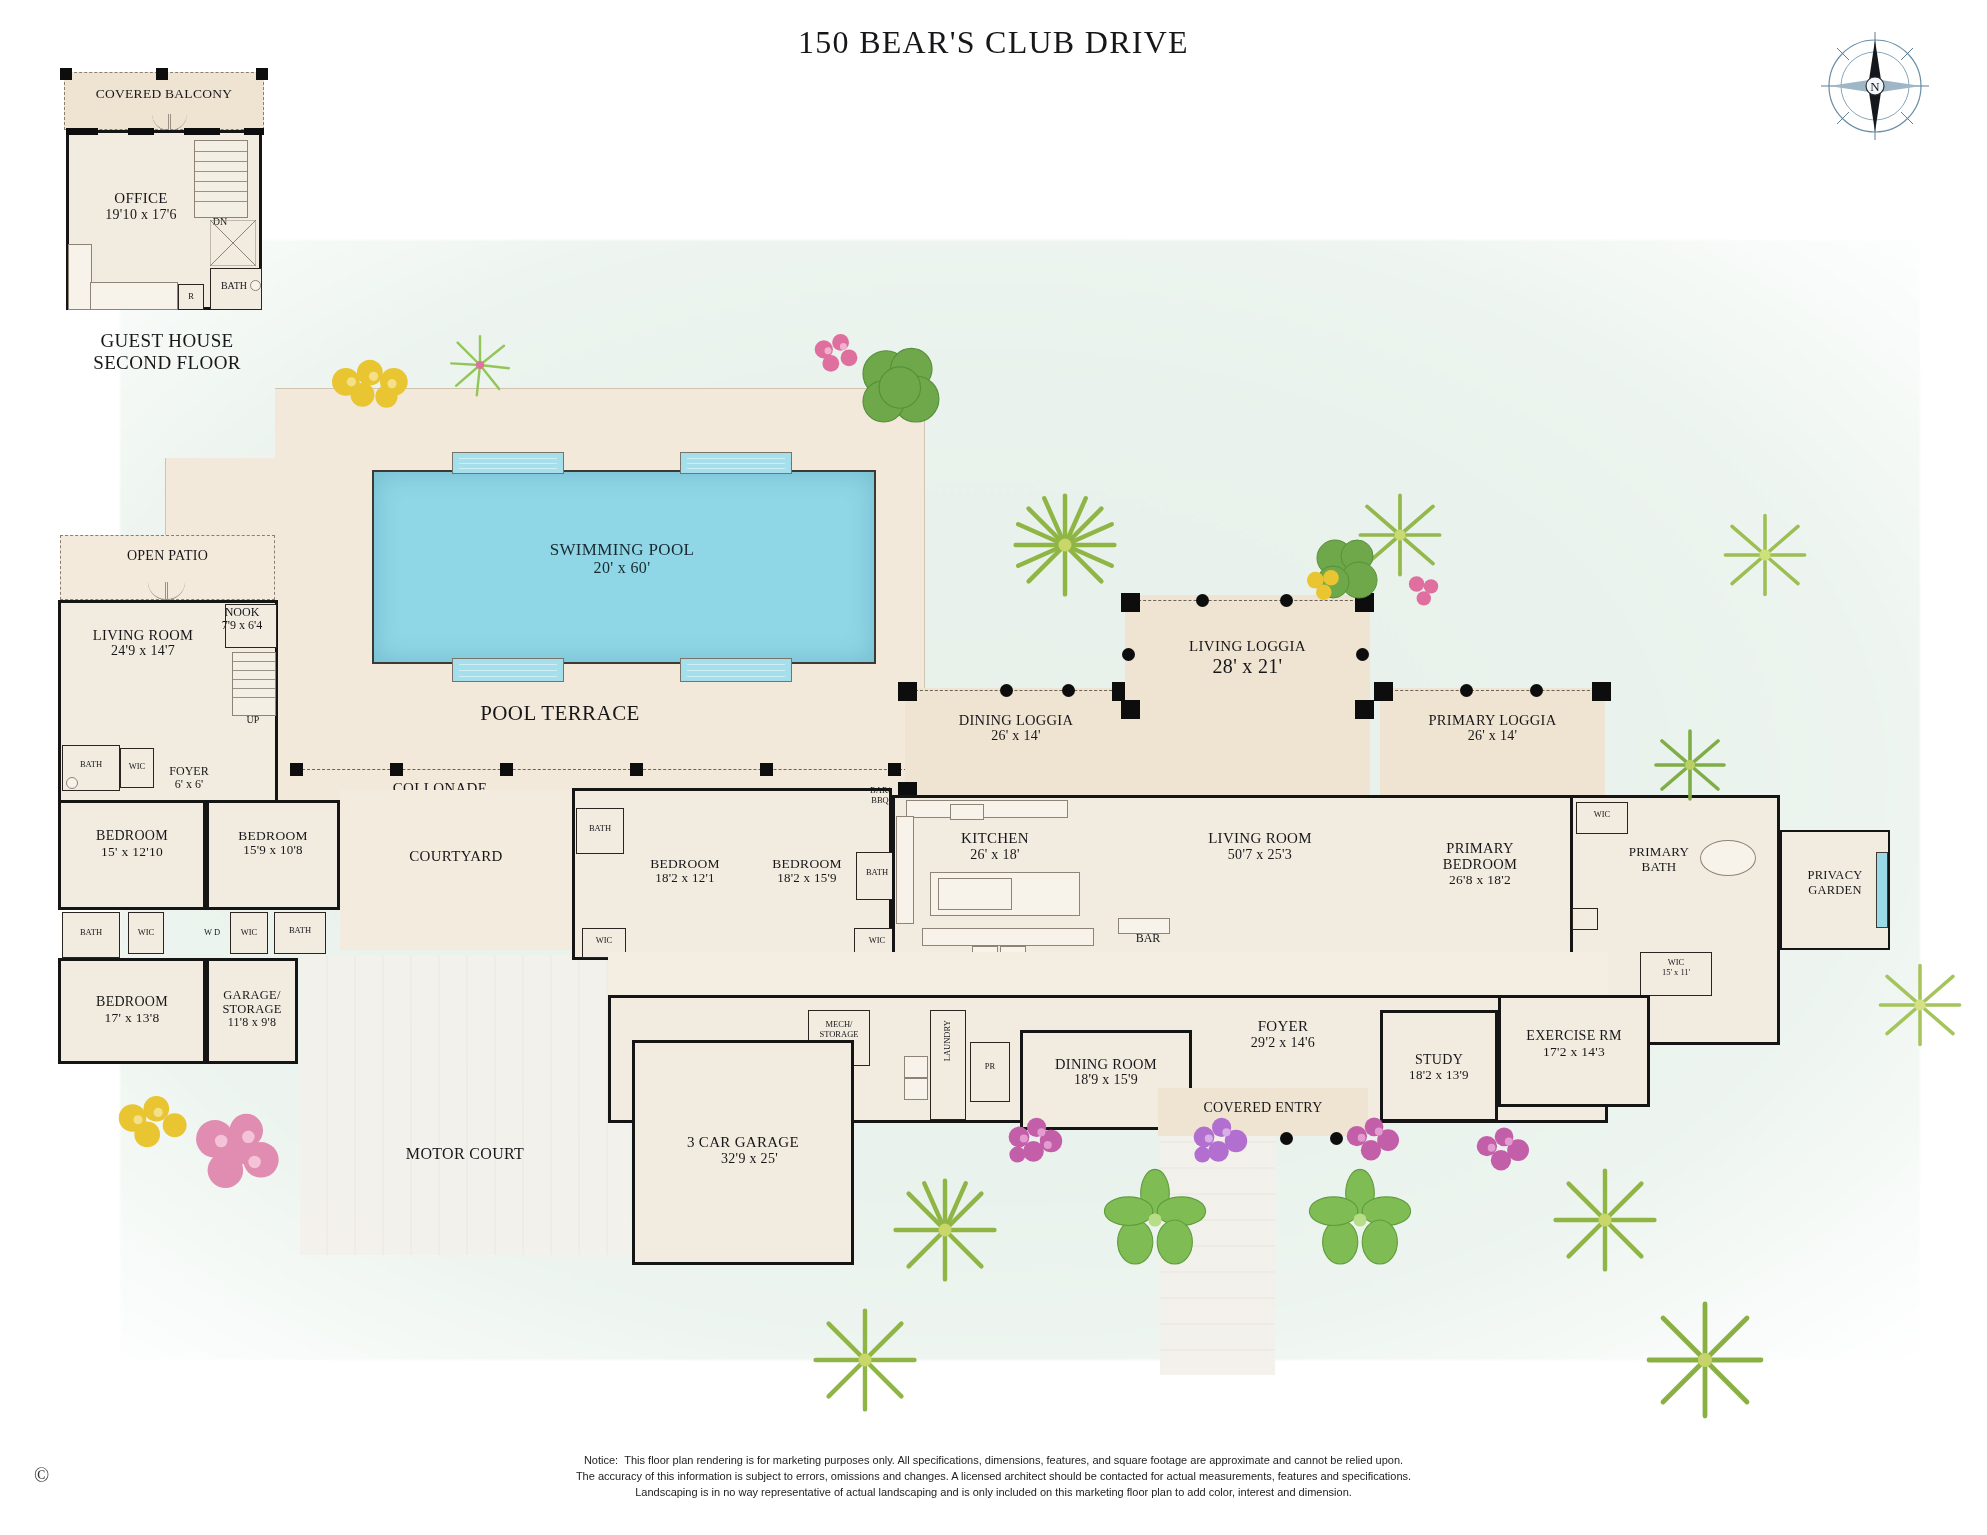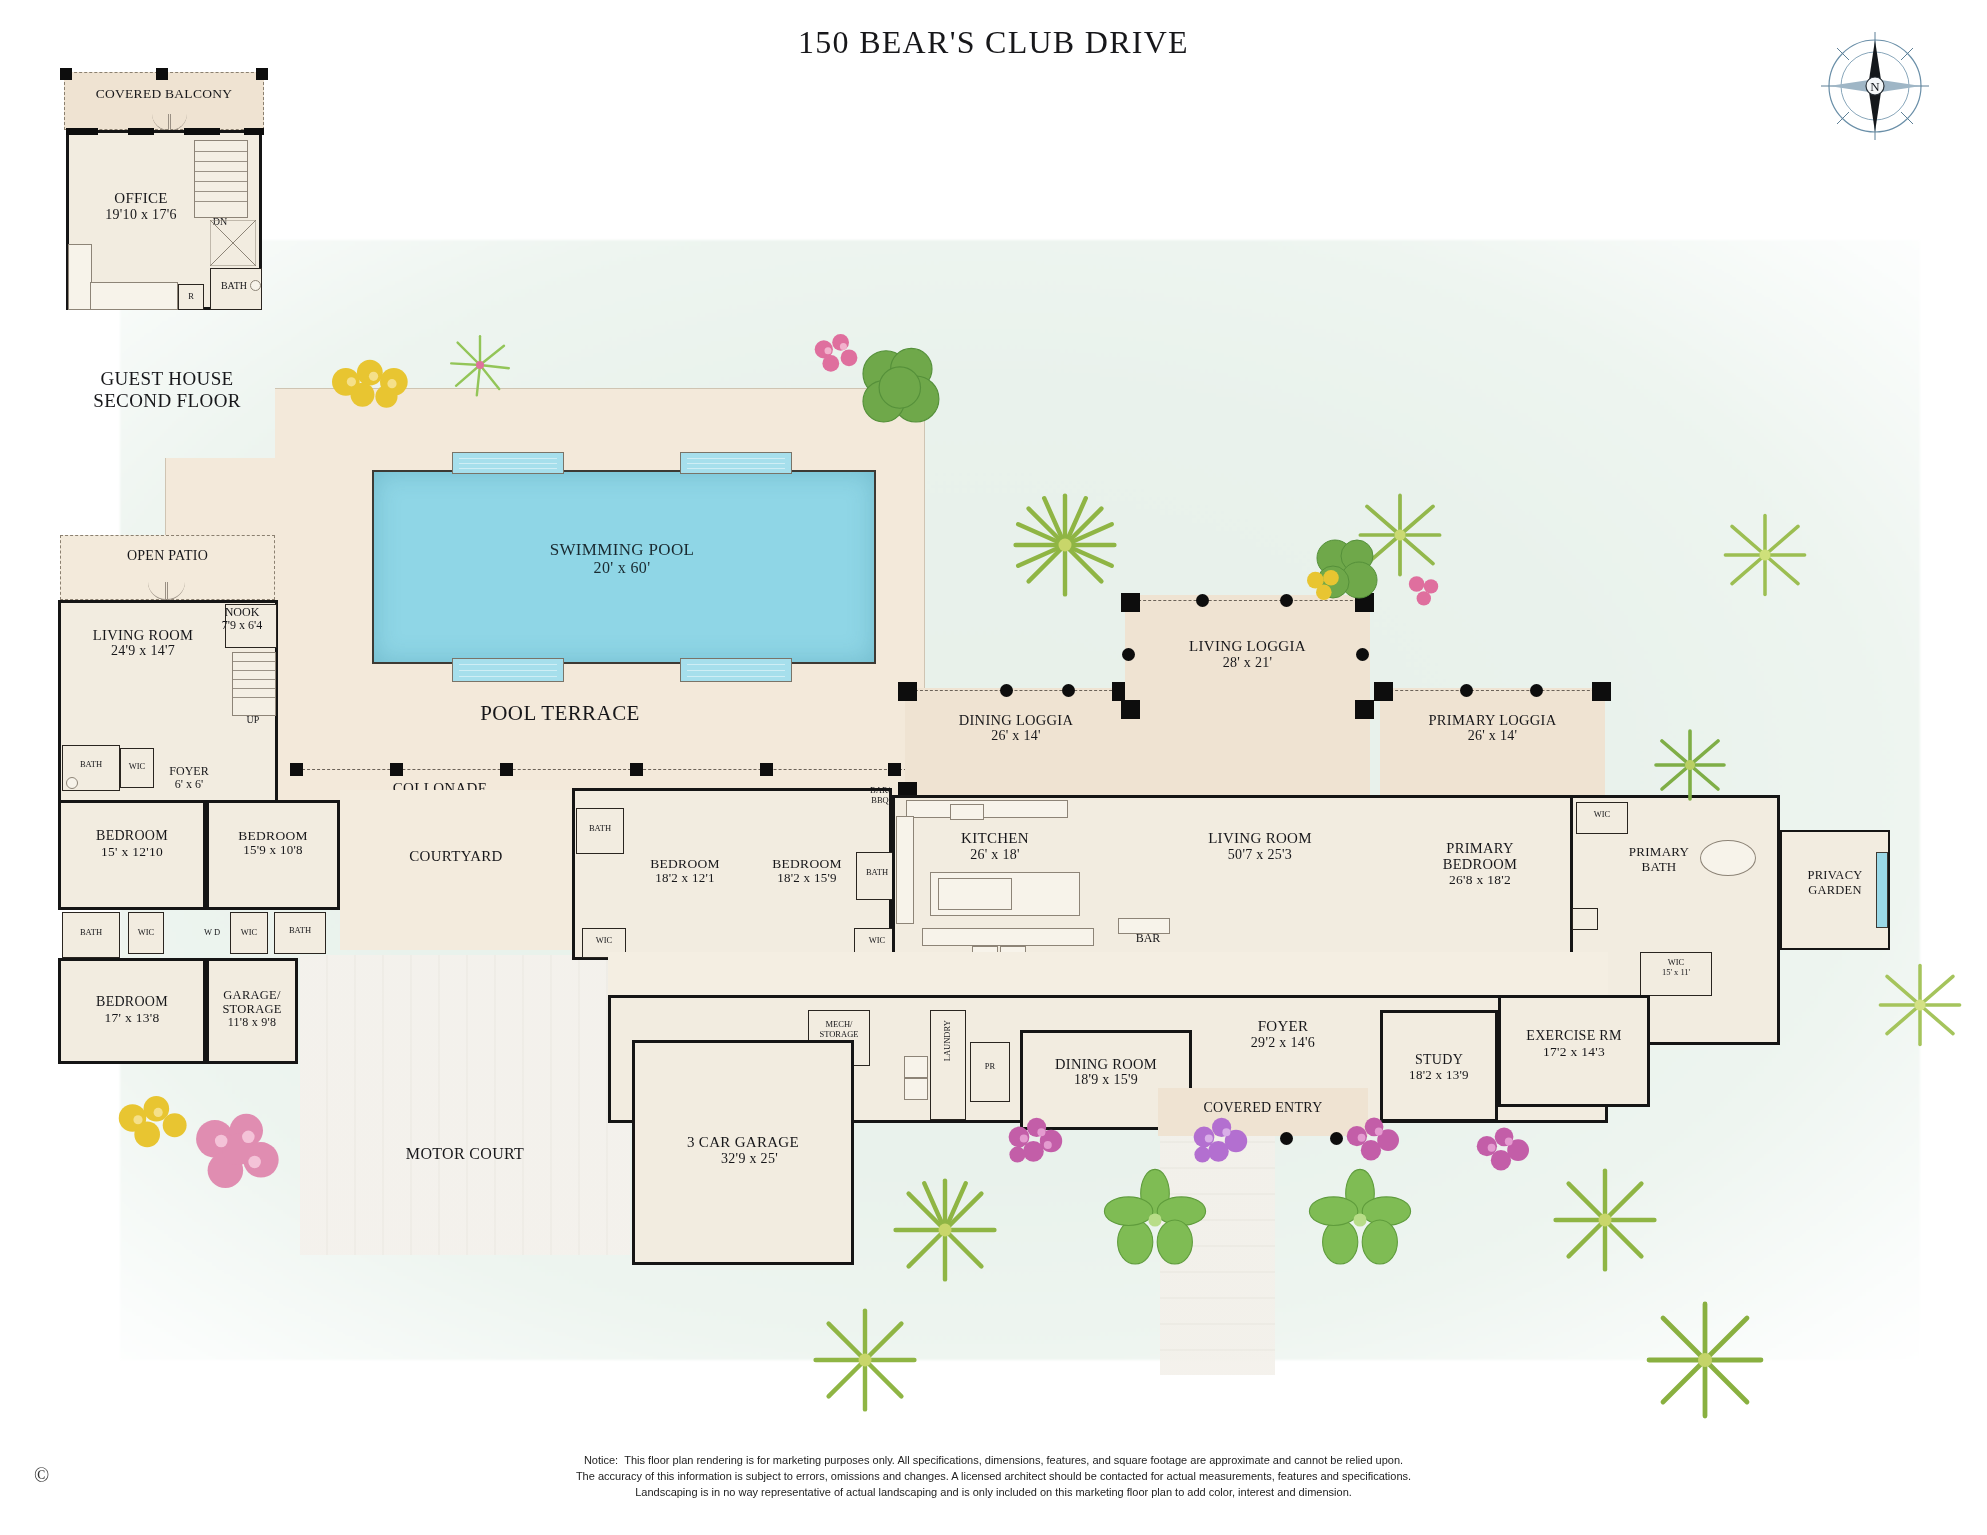--- a/index.html
+++ b/index.html
@@ -17,21 +17,21 @@
        letter-spacing:.02em;white-space:nowrap;pointer-events:none;}
   .lbl .n{display:block;}
   .lbl .d{display:block;}
   .tiny{font-size:10px;letter-spacing:0;}
   .xtiny{font-size:8.5px;letter-spacing:0;}
 
   
   #title{position:absolute;left:0;right:0;top:24px;text-align:center;
          font-size:32px;letter-spacing:.04em;font-family:"Liberation Serif",serif;}
   #gh-caption{position:absolute;left:42px;top:330px;width:250px;text-align:center;
-              font-size:19px;line-height:1.18;letter-spacing:.02em;margin-top:38px;}
+              font-size:19px;line-height:1.18;letter-spacing:.02em;}
   #notice{position:absolute;left:0;right:0;bottom:34px;text-align:center;
           font-family:"Liberation Sans",sans-serif;font-size:11px;
           line-height:1.45;color:#222;}
   #notice .row{display:block;}
   #notice .lead{font-weight:400;}
   #copyright{position:absolute;left:34px;bottom:48px;font-size:20px;color:#333;}
 
   
   #lawn{position:absolute;left:120px;top:240px;width:1800px;height:1120px;
         background:radial-gradient(ellipse at 48% 48%, #e8f1ea 0%, #e9f2ec 46%, #eef5f0 70%, #fbfdfc 92%, #ffffff 100%);
@@ -329,21 +329,21 @@
 <div class="colsq" style="left:1121px;top:593px;"></div>
 <div class="colsq" style="left:1355px;top:593px;"></div>
 <div class="colsq" style="left:1121px;top:700px;"></div>
 <div class="colsq" style="left:1355px;top:700px;"></div>
 <div class="col" style="left:1196px;top:594px;border-radius:50%;"></div>
 <div class="col" style="left:1280px;top:594px;border-radius:50%;"></div>
 <div class="col" style="left:1122px;top:648px;border-radius:50%;"></div>
 <div class="col" style="left:1356px;top:648px;border-radius:50%;"></div>
 <div class="lbl" style="left:1125px;top:638px;width:245px;font-size:15px;">
   <span class="n">LIVING LOGGIA</span>
-  <span class="d" style="font-size:14px;">28' x 21'</span>
+  <span class="d" style="font-size:20px;">28' x 21'</span>
   </div>
 
 <div class="rm loggia" style="left:1380px;top:688px;width:225px;height:108px;border:none;"></div>
 <div class="dash-h" style="left:1380px;top:690px;width:225px;"></div>
 <div class="colsq" style="left:1374px;top:682px;"></div>
 <div class="colsq" style="left:1592px;top:682px;"></div>
 <div class="col" style="left:1460px;top:684px;border-radius:50%;"></div>
 <div class="col" style="left:1530px;top:684px;border-radius:50%;"></div>
 <div class="lbl" style="left:1380px;top:712px;width:225px;font-size:14.5px;">
   <span class="n">PRIMARY LOGGIA</span>

